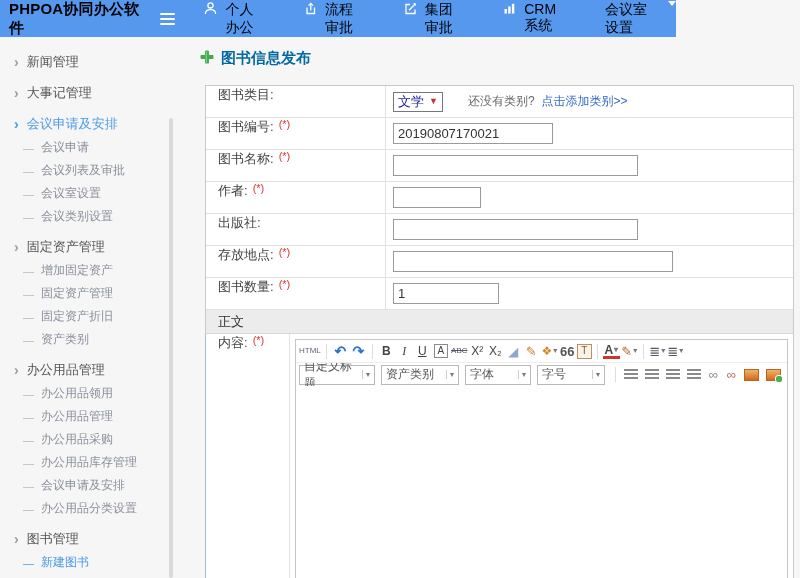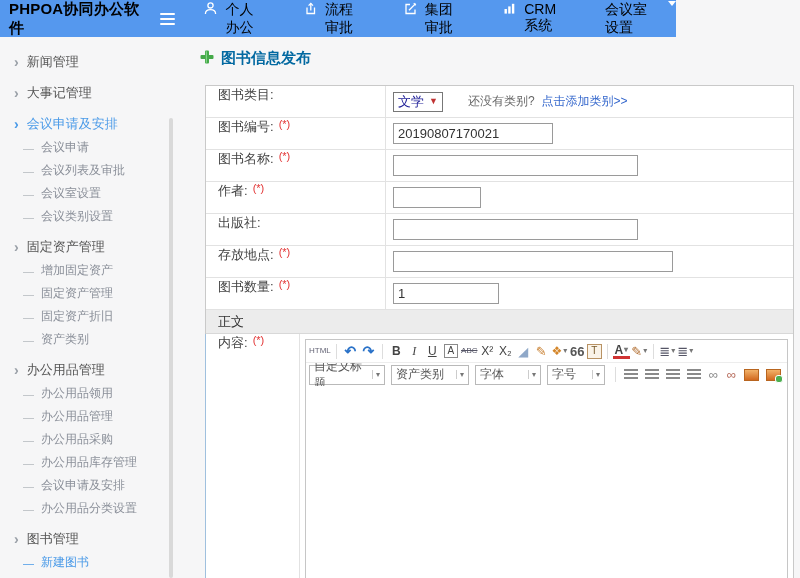--- a/index.html
+++ b/index.html
@@ -367,21 +367,21 @@
               <span class="mini-caret">▾</span>
             </div>
           <div class="tb-select" style="width:78px">
               <span>资产类别</span>
               <span class="mini-caret">▾</span>
             </div>
           <div class="tb-select" style="width:66px">
               <span>字体</span>
               <span class="mini-caret">▾</span>
             </div>
-          <div class="tb-select" style="width:58px">
+          <div class="tb-select" style="width:68px">
               <span>字号</span>
               <span class="mini-caret">▾</span>
             </div>
           <span class="tb-sep"></span>
           <span class="align-icon"></span>
           <span class="align-icon"></span>
           <span class="align-icon"></span>
           <span class="align-icon"></span>
           <span class="tbtn link-glyph">∞</span>
           <span class="tbtn unlink-glyph">∞</span>

